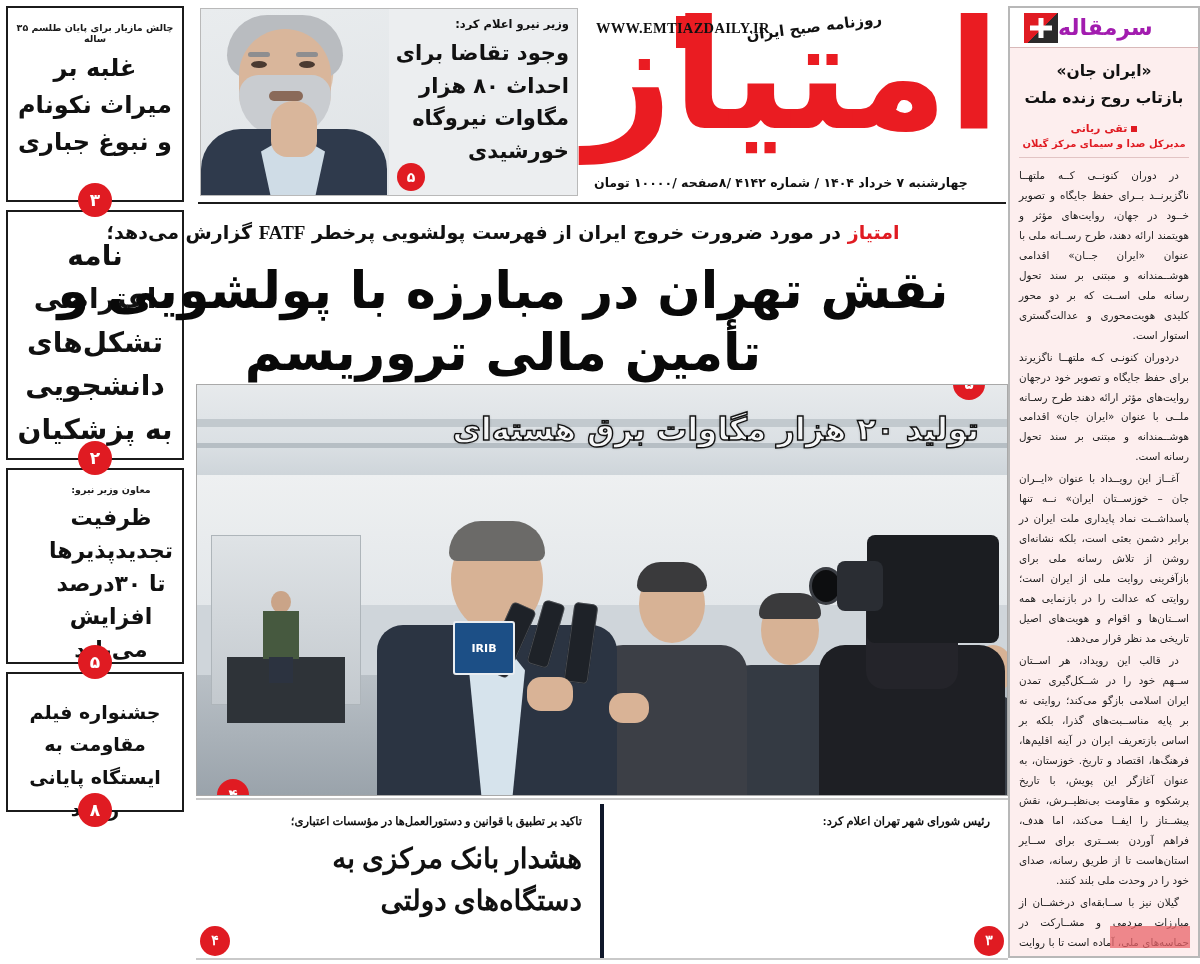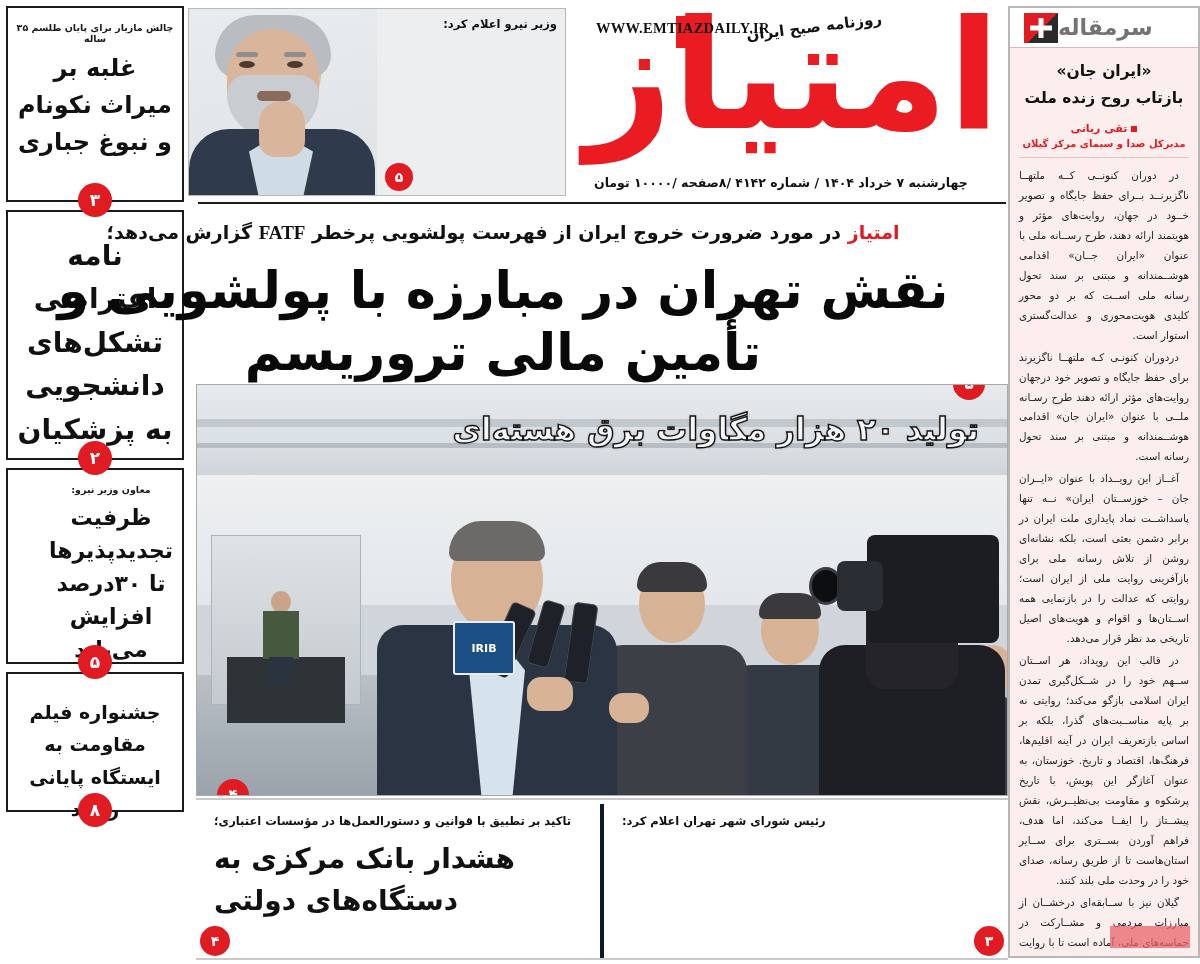--- a/index.html
+++ b/index.html
@@ -53,21 +53,21 @@
   .teaser-top .head { font-size: 24px; line-height: 1.55; }
   .teaser-a { height: 250px; padding-top: 22px; }
   .teaser-a .head { font-size: 28px; line-height: 1.55; }
   .teaser-b { height: 196px; padding-top: 14px; padding-left: 40px; }
   .teaser-b .head { font-size: 22px; line-height: 1.5; }
   .teaser-c { height: 140px; padding-top: 22px; }
   .teaser-c .head { font-size: 19px; line-height: 1.7; font-weight: normal; }
 
   
   .top-photo-box {
-    position: absolute; left: 188px; top: 8px;
+    position: absolute; left: 200px; top: 8px;
     width: 378px; height: 188px;
     border: 1px solid #b9b9b9;
     background: #eceef0;
     overflow: hidden;
   }
   .portrait {
     position: absolute; right: 188px; top: 0;
     width: 190px; height: 188px;
     background:
       radial-gradient(ellipse 58px 68px at 52% 34%, #dcc0a8 0 60%, rgba(220,192,168,0) 62%),
@@ -168,21 +168,21 @@
     width: 34px; height: 30px; position: relative;
     background: linear-gradient(135deg, #e01b22 0 52%, #2b2b2b 52% 100%);
     margin-left: 8px; flex: none;
   }
   .ed-plus::before, .ed-plus::after {
     content: ""; position: absolute; background: #fff;
   }
   .ed-plus::before { left: 50%; top: 5px; width: 5px; height: 20px; transform: translateX(-50%); }
   .ed-plus::after  { top: 50%; left: 6px; width: 22px; height: 5px; transform: translateY(-50%); }
   .ed-title {
-    font-size: 22px; font-weight: bold; color: #737373; direction: rtl;
+    font-size: 22px; font-weight: bold; color: #a21caf; direction: rtl;
   }
   .ed-body { padding: 10px 9px 8px 9px; }
   .ed-headline {
     font-size: 15.5px; font-weight: bold; color: #111;
     text-align: center; line-height: 1.75; direction: rtl;
     margin-bottom: 8px;
   }
   .ed-author {
     font-size: 11px; font-weight: bold; color: #e01b22;
     text-align: center; direction: rtl; line-height: 1.6;
@@ -336,21 +336,21 @@
   .photo-box .badge.tr { top: -17px; right: 22px; width: 32px; height: 32px; font-size: 15px; }
   .photo-box .badge.bl { bottom: -16px; left: 20px; width: 32px; height: 32px; font-size: 15px; }
 
   
   .bottom-row {
     position: absolute; left: 196px; top: 804px; width: 812px; height: 156px;
     display: flex; flex-direction: row-reverse;
   }
   .bstory {
     position: relative; flex: 1; padding: 10px 18px 8px 18px;
-    direction: rtl; text-align: left;
+    direction: rtl; text-align: right; font-family: Liberation Serif, serif;
   }
   .bstory + .bstory { border-left: 4px solid #0f172a; }
   .bstory .kicker { font-size: 11.5px; font-weight: bold; color: #111; margin-bottom: 10px; }
   .bstory .head { font-size: 28px; font-weight: bold; color: #111; line-height: 1.5; }
   .bstory .badge { width: 30px; height: 30px; font-size: 14px; }
   .bstory .badge.right { bottom: 4px; right: 4px; }
   .bstory .badge.left  { bottom: 4px; left: 4px; }
   .hr-bottom { position: absolute; left: 196px; top: 798px; width: 812px; height: 2px; background: #c9c9c9; }
   .hr-bottom2 { position: absolute; left: 196px; bottom: 4px; width: 812px; height: 2px; background: #c9c9c9; }
 </style>
@@ -394,20 +394,21 @@
       <div class="p-eye l"></div>
         <div class="p-eye r"></div>
       <div class="p-beard"></div>
       <div class="p-mouth"></div>
       <div class="p-body"></div>
       <div class="p-shirt"></div>
       <div class="p-hand"></div>
     </div>
     <div class="top-photo-text">
       <div class="kicker">وزیر نیرو  اعلام کرد:</div>
+      <div class="head">وجود تقاضا برای احداث ۸۰ هزار مگاوات نیروگاه خورشیدی</div>
     </div>
     <div class="badge">۵</div>
   </div>
 
   <div class="masthead">
     <div class="logo-word">امتیاز</div>
     <div class="logo-blocks">
       <span class="blk b1"></span>
         <span class="blk b2"></span>
         <span class="blk b3"></span>

